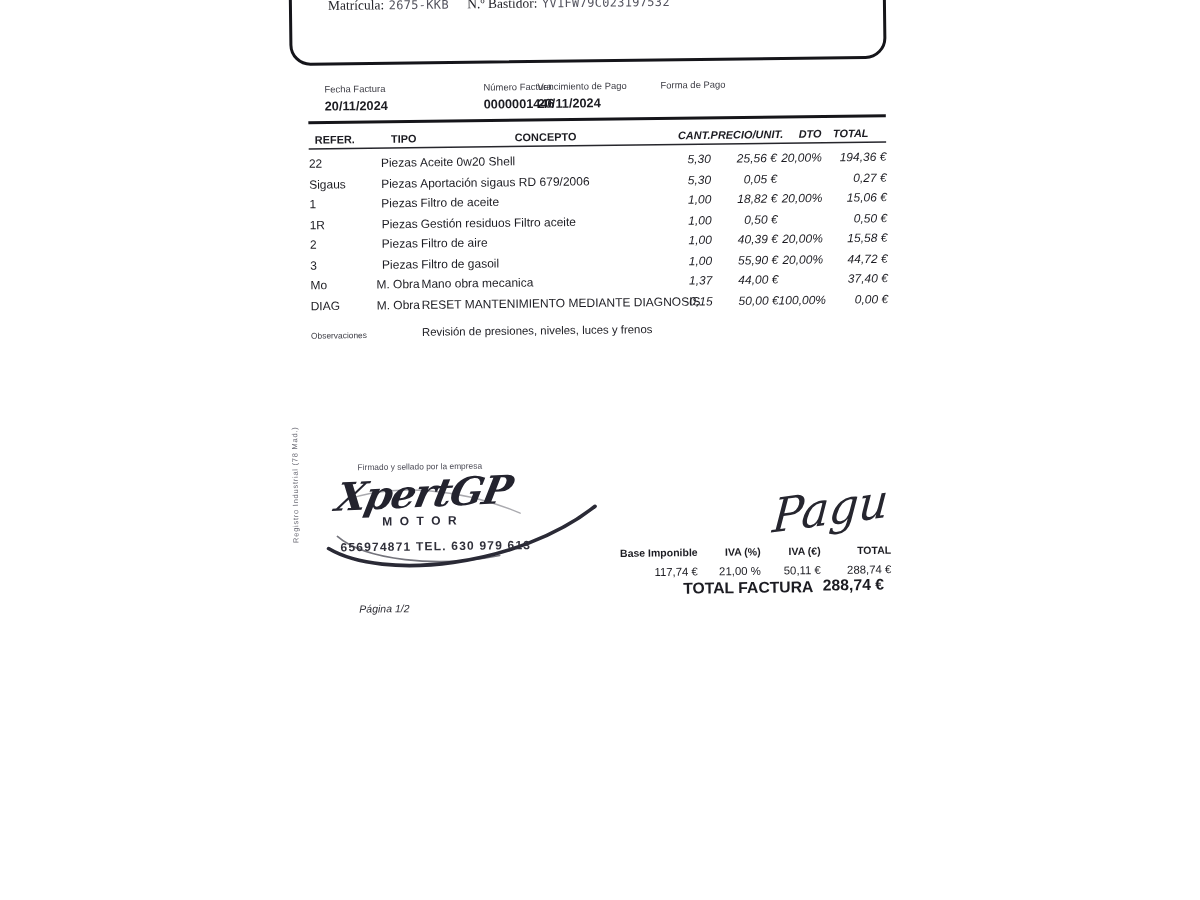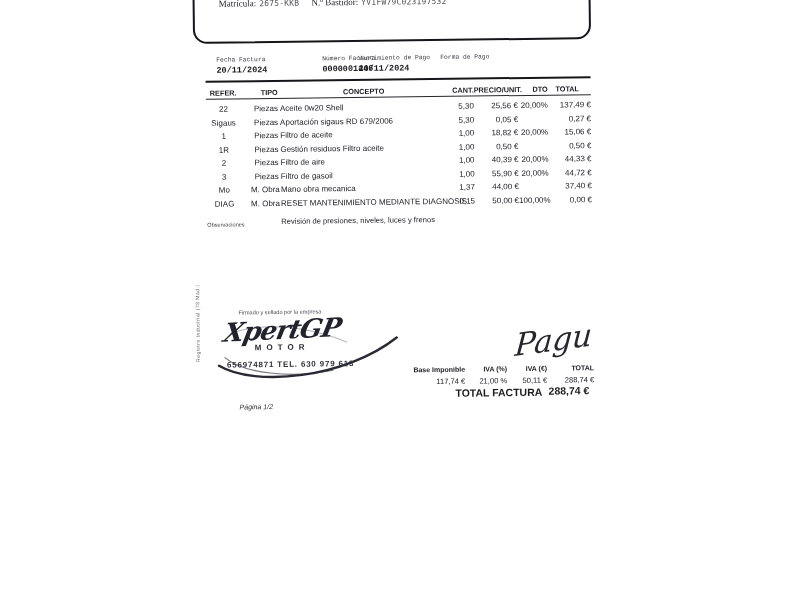--- a/index.html
+++ b/index.html
@@ -13,40 +13,40 @@
           border:2px solid #15151a; border-radius:14px; }
   .vline { position:absolute; left:24px; white-space:nowrap;
            font-family:"Liberation Serif", serif; font-size:9px; color:#26262c; }
   .vline.l2 { top:13px; }
   .vline .lbl { margin-right:3px; }
   .vline .val { font-family:"DejaVu Sans Mono", monospace; font-size:8px;
                 color:#53535e; letter-spacing:.2px; margin-right:10px; }
 
   
   .meta { position:absolute; left:23px; top:55px; width:374px; height:24px; }
-  .mcol { position:absolute; top:0;font-family:Liberation Mono, monospace; }
+  .mcol { position:absolute; top:0; }
   .mcol .mlbl { font-size:6.3px; color:#3a3a42; display:block; }
   .mcol .mval { font-size:8.5px; font-weight:bold; display:block; margin-top:2px; }
   .mc0 { left:0; } .mc1 { left:62px;margin-left:44px; } .mc2 { left:142px; } .mc3 { left:224px; }
 
   .rule1 { position:absolute; left:12px; top:79px; width:385px; height:2.4px;
            background:#15151a; }
 
   
   .table { position:absolute; left:12px; top:86px; width:385px; font-size:8px; }
   .trow { display:grid; grid-template-columns:38px 34px 170px 26px 44px 30px 43px;
           line-height:13.5px; }
   .trow span { overflow:visible; white-space:nowrap; }
   .thead { font-size:7.3px; line-height:11px; border-bottom:1px solid #26262c;
            margin-bottom:3px; }
   .thead span { font-weight:bold; }
-  .c0 { text-align:center; padding-right:3px; }
+  .c0 { text-align:left; padding-right:3px; }
   .c1 { text-align:right;  padding-left:6px; }
   .c2 { text-align:left;  padding-left:2px; }
-  .c3, .c4, .c5, .c6 { text-align:right; }
+  .c3, .c4, .c5, .c6 { text-align:right;font-style:italic; }
   .thead .c0 { text-align:center; }
   .thead .c2 { text-align:center; }
   .thead .c6 { text-align:center; padding-right:4px; }
 
   
   .obs-label { position:absolute; left:12px; top:220px; font-size:5.6px; color:#3a3a42; }
   .obs-text  { position:absolute; left:86px; top:216px; font-size:7.6px; }
 
   
   .stamp { position:absolute; left:28px; top:308px; width:180px; color:#2a2a36; }
@@ -129,21 +129,21 @@
         <span class="c6">TOTAL</span>
       </div>
     <div>
         <div class="trow">
           <span class="c0">22</span>
           <span class="c1">Piezas</span>
           <span class="c2">Aceite 0w20 Shell</span>
           <span class="c3">5,30</span>
           <span class="c4">25,56 €</span>
           <span class="c5">20,00%</span>
-          <span class="c6">137,49 €</span>
+          <span class="c6">194,36 €</span>
         </div>
         <div class="trow">
           <span class="c0">Sigaus</span>
           <span class="c1">Piezas</span>
           <span class="c2">Aportación sigaus RD 679/2006</span>
           <span class="c3">5,30</span>
           <span class="c4">0,05 €</span>
           <span class="c5"></span>
           <span class="c6">0,27 €</span>
         </div>
@@ -165,21 +165,21 @@
           <span class="c5"></span>
           <span class="c6">0,50 €</span>
         </div>
         <div class="trow">
           <span class="c0">2</span>
           <span class="c1">Piezas</span>
           <span class="c2">Filtro de aire</span>
           <span class="c3">1,00</span>
           <span class="c4">40,39 €</span>
           <span class="c5">20,00%</span>
-          <span class="c6">44,33 €</span>
+          <span class="c6">15,58 €</span>
         </div>
         <div class="trow">
           <span class="c0">3</span>
           <span class="c1">Piezas</span>
           <span class="c2">Filtro de gasoil</span>
           <span class="c3">1,00</span>
           <span class="c4">55,90 €</span>
           <span class="c5">20,00%</span>
           <span class="c6">44,72 €</span>
         </div>

